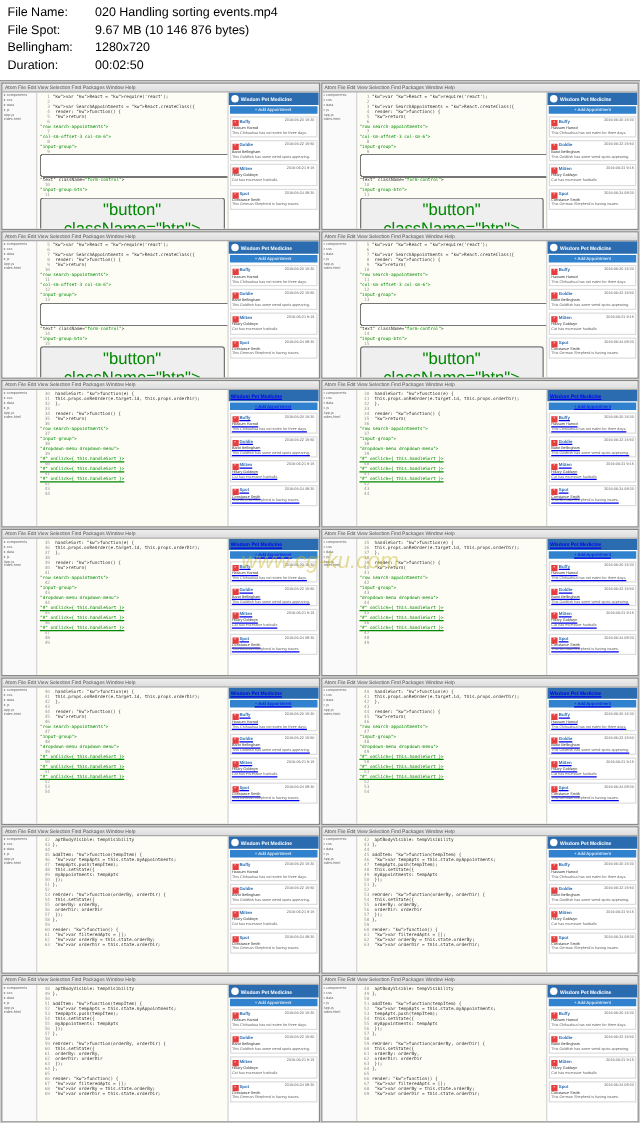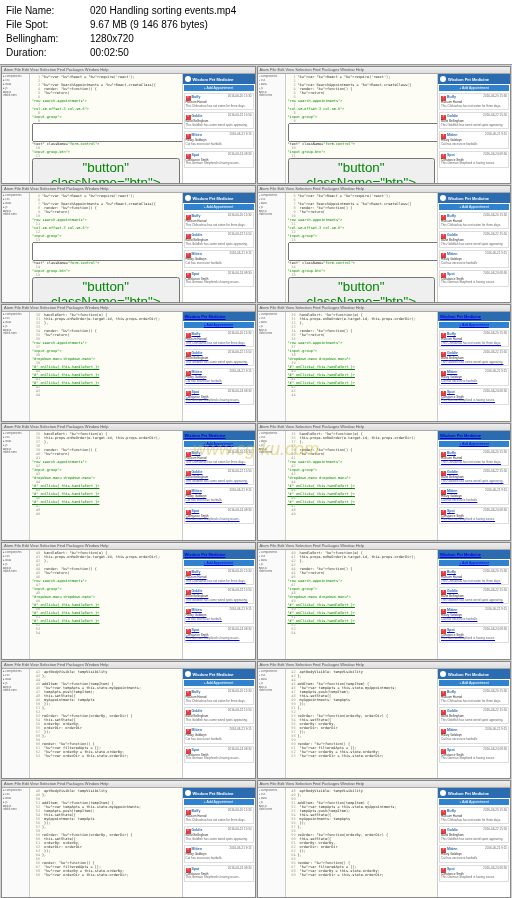--- a/index.html
+++ b/index.html
@@ -1,19 +1,19 @@
 <!DOCTYPE html>
 <html><head>
 <meta charset="utf-8">
 <style>
 *{margin:0;padding:0;box-sizing:border-box}
 body{width:512px;height:898px;background:#d0d0d0;font-family:Arial,sans-serif;font-size:7px;overflow:hidden;position:relative}
 .meta{background:#fff;padding:4px 6px;border-bottom:1px solid #999;font-size:10px;line-height:1.4}
 .meta div{white-space:nowrap}
-.meta .lbl{display:inline-block;width:84px}
+.meta .lbl{display:inline-block;width:70px}
 .logo{position:absolute;top:2px;right:8px;font-size:28px;font-weight:bold;color:rgba(255,255,255,.6);letter-spacing:1px;z-index:10}
 .grid{display:grid;grid-template-columns:1fr 1fr;grid-auto-rows:118px;gap:1px;padding:1px}
 .thumb{background:#f5f5f2;border:1px solid #888;display:flex;position:relative;overflow:hidden}
 .tb{height:7px;background:linear-gradient(#eee,#ddd);border-bottom:1px solid #aaa;font-size:4px;color:#555;padding-left:2px;position:absolute;top:0;left:0;right:0}
 .tree{width:28px;background:#fafafa;border-right:1px solid #ccc;margin-top:7px;font-size:3px;color:#666;padding:1px;line-height:1.3}
 .tree div{white-space:nowrap;overflow:hidden}
 .code{flex:1;background:#fdfdf5;margin-top:7px;font-family:monospace;font-size:3.5px;line-height:1.15;color:#333;padding:1px 2px;overflow:hidden;border-right:1px solid #ccc}
 .code .ln{color:#999;display:inline-block;width:8px;text-align:right;margin-right:2px}
 .code .str{color:#080}
 .side{width:72px;margin-top:7px;display:flex;flex-direction:column;background:#fff}
@@ -28,21 +28,21 @@
 .card .del{display:inline-block;width:5px;height:5px;background:#e53e3e;color:#fff;font-size:3px;text-align:center;margin-right:1px}
 .wm{position:absolute;top:50%;left:50%;transform:translate(-50%,-50%);font-size:18px;font-style:italic;color:rgba(200,180,40,.45);font-weight:normal;pointer-events:none;z-index:5;white-space:nowrap}
 </style>
 </head>
 <body>
 
 <div class="logo">MPC-HC</div>
 
 <div class="meta">
  <div><span class="lbl">File Name:</span><span>020 Handling sorting events.mp4</span></div>
- <div><span class="lbl">File Spot:</span><span>9.67 MB (9 146 876 bytes)</span></div>
+ <div><span class="lbl">File Spot:</span><span>9.67 MB (10 146 876 bytes)</span></div>
  <div><span class="lbl">Bellingham:</span><span>1280x720</span></div>
  <div><span class="lbl">Duration:</span><span>00:02:50</span></div>
 </div>
 
 <div class="wm">www.cg-ku.com</div>
 
 <div class="grid">
 <div class="thumb">
       <div class="tb">Atom File Edit View Selection Find Packages Window Help</div>
       <div class="tree">

